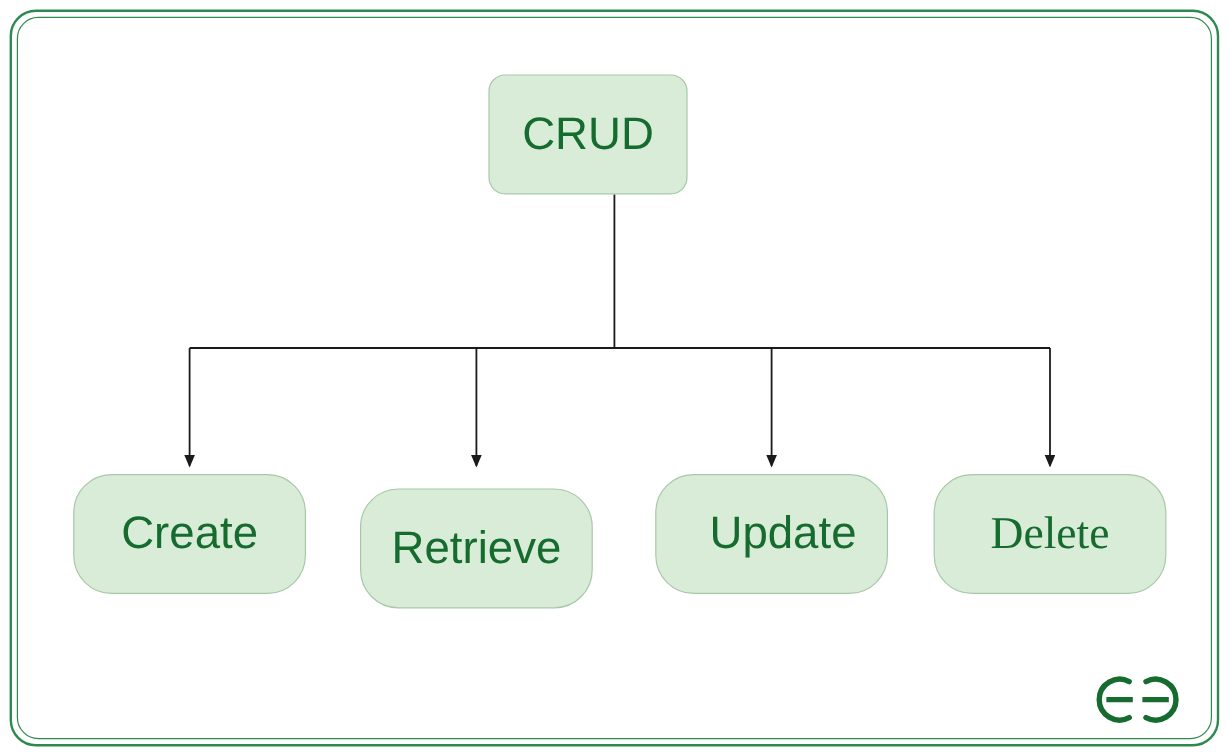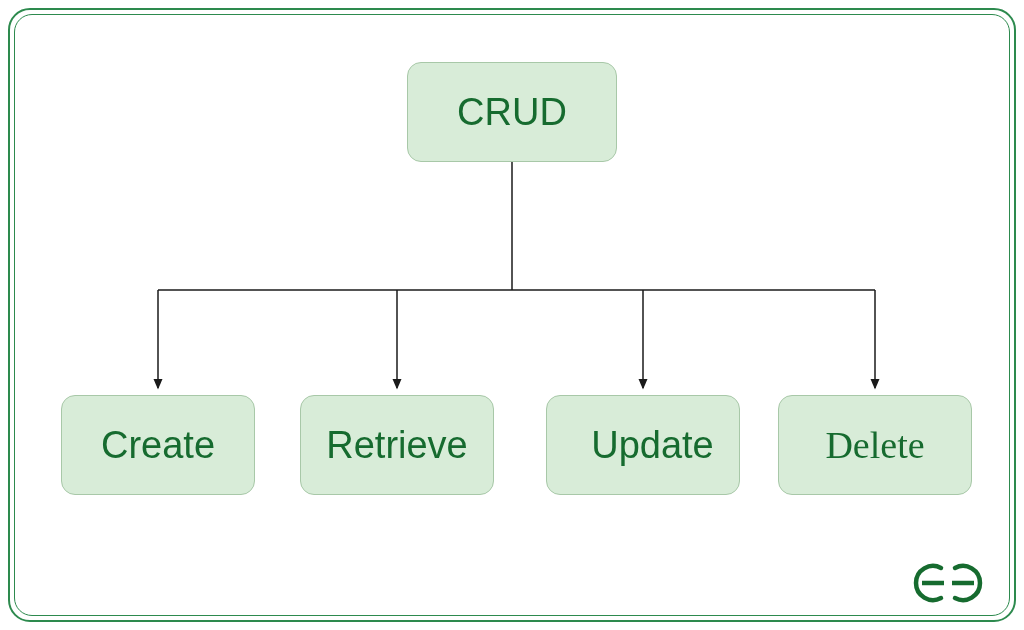--- a/index.html
+++ b/index.html
@@ -36,30 +36,31 @@
       display: flex;
       align-items: center;
       justify-content: center;
       color: #166b2f;
       font-size: 38px;
       font-weight: 400;
     }
     .node-root {
       top: 62px;
       left: 407px;
-      width: 210px;
+      width: 166px;
       height: 100px;
     }
     .node-child {
       top: 395px;
       width: 194px;
       height: 100px;
+      border-radius: 32px;
     }
     .node-create   { left: 61px; }
-    .node-retrieve { left: 300px; }
+    .node-retrieve { left: 300px; margin-top: 12px; }
     .node-update   { left: 546px; padding-left: 19px; }
     .node-delete   { left: 778px; font-family: Liberation Serif, serif; }
     .gfg-logo {
       position: absolute;
       right: 26px;
       bottom: 22px;
       height: 50px;
     }
     .connectors {
       position: absolute;

